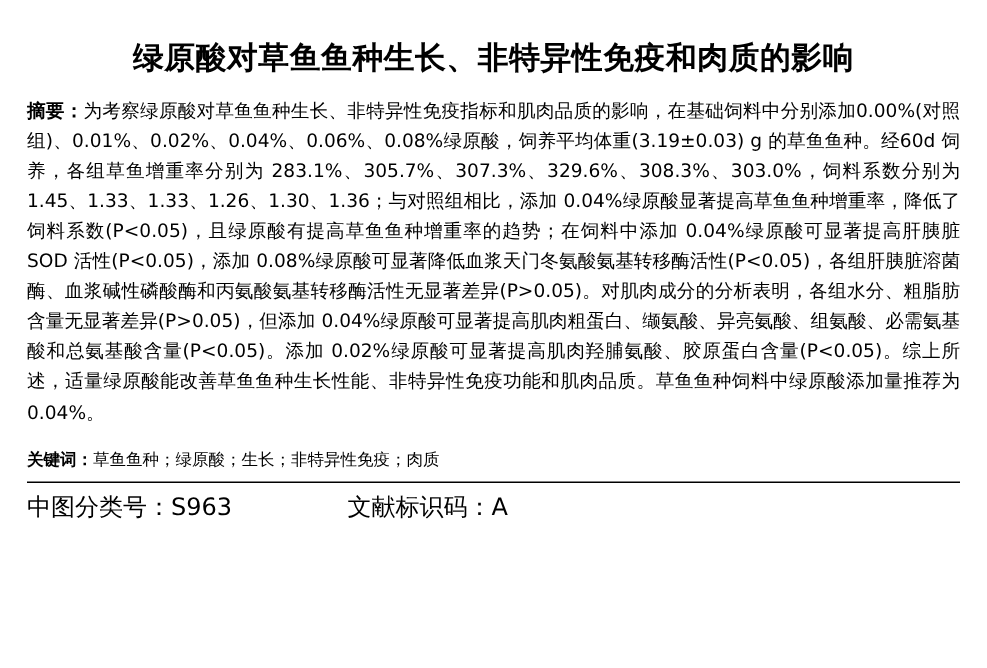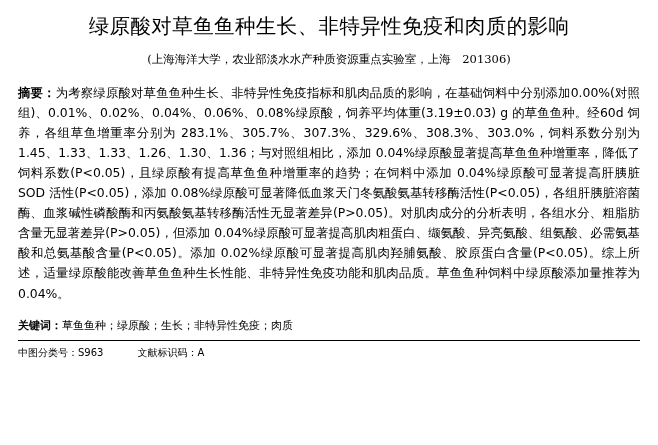--- a/index.html
+++ b/index.html
@@ -17,24 +17,24 @@
   .page {
     position: relative;
     width: 658px;
     height: 445px;
     box-sizing: border-box;
     padding: 6px 18px 0 18px;
   }
   .title {
     text-align: center;
     font-size: 20.5px;
-    font-weight: normal;
+    font-weight: bold;
     letter-spacing: 0.4px;
     line-height: 1.25;
-    margin-top: 8px;
+    margin-top: 20px;
     margin-bottom: 12px;
     font-family: "DejaVu Serif", "Liberation Serif", serif;
   }
   .authors {
     text-align: center;
     font-size: 16.5px;
     letter-spacing: 0.5px;
     margin-bottom: 10px;
     font-family: "DejaVu Serif", "Liberation Serif", serif;
   }
@@ -67,39 +67,39 @@
   .keywords .kw-label {
     font-weight: bold;
   }
   .rule {
     border: none;
     border-top: 1px solid #000;
     margin: 6px 0 5px 0;
   }
   .footer {
     display: flex;
-    font-size: 10px;
+    font-size: 16px;
     line-height: 1.4;
+    gap: 43px;
   }
   .footer .f-item {
     white-space: nowrap;
   }
   .footer .f-cls { flex: 0 0 auto; margin-right: 34px; }
   .footer .f-doc { flex: 0 0 auto; margin-right: 34px; }
   .footer .f-num { flex: 0 0 auto; }
 </style>
 </head>
 <body>
 
 <div class="page">
 
   <h1 class="title">绿原酸对草鱼鱼种生长、非特异性免疫和肉质的影响</h1>
 
 
-  <div class="affiliation">(上海海洋大学，农业部淡水水产种质资源重点实验室，上海　201306)</div>
 
   <div class="abstract">
     <span class="lead">摘要：</span><span>为考察绿原酸对草鱼鱼种生长、非特异性免疫指标和肌肉品质的影响，在基础饲料中分别添加0.00%(对照组)、0.01%、0.02%、0.04%、0.06%、0.08%绿原酸，饲养平均体重(3.19±0.03) g 的草鱼鱼种。经60d 饲养，各组草鱼增重率分别为 283.1%、305.7%、307.3%、329.6%、308.3%、303.0%，饲料系数分别为1.45、1.33、1.33、1.26、1.30、1.36；与对照组相比，添加 0.04%绿原酸显著提高草鱼鱼种增重率，降低了饲料系数(P&lt;0.05)，且绿原酸有提高草鱼鱼种增重率的趋势；在饲料中添加 0.04%绿原酸可显著提高肝胰脏 SOD 活性(P&lt;0.05)，添加 0.08%绿原酸可显著降低血浆天门冬氨酸氨基转移酶活性(P&lt;0.05)，各组肝胰脏溶菌酶、血浆碱性磷酸酶和丙氨酸氨基转移酶活性无显著差异(P&gt;0.05)。对肌肉成分的分析表明，各组水分、粗脂肪含量无显著差异(P&gt;0.05)，但添加 0.04%绿原酸可显著提高肌肉粗蛋白、缬氨酸、异亮氨酸、组氨酸、必需氨基酸和总氨基酸含量(P&lt;0.05)。添加 0.02%绿原酸可显著提高肌肉羟脯氨酸、胶原蛋白含量(P&lt;0.05)。综上所述，适量绿原酸能改善草鱼鱼种生长性能、非特异性免疫功能和肌肉品质。草鱼鱼种饲料中绿原酸添加量推荐为 0.04%。</span>
   </div>
 
   <div class="keywords">
     <span class="kw-label">关键词：</span><span>草鱼鱼种；绿原酸；生长；非特异性免疫；肉质</span>
   </div>
 
   <hr class="rule">

